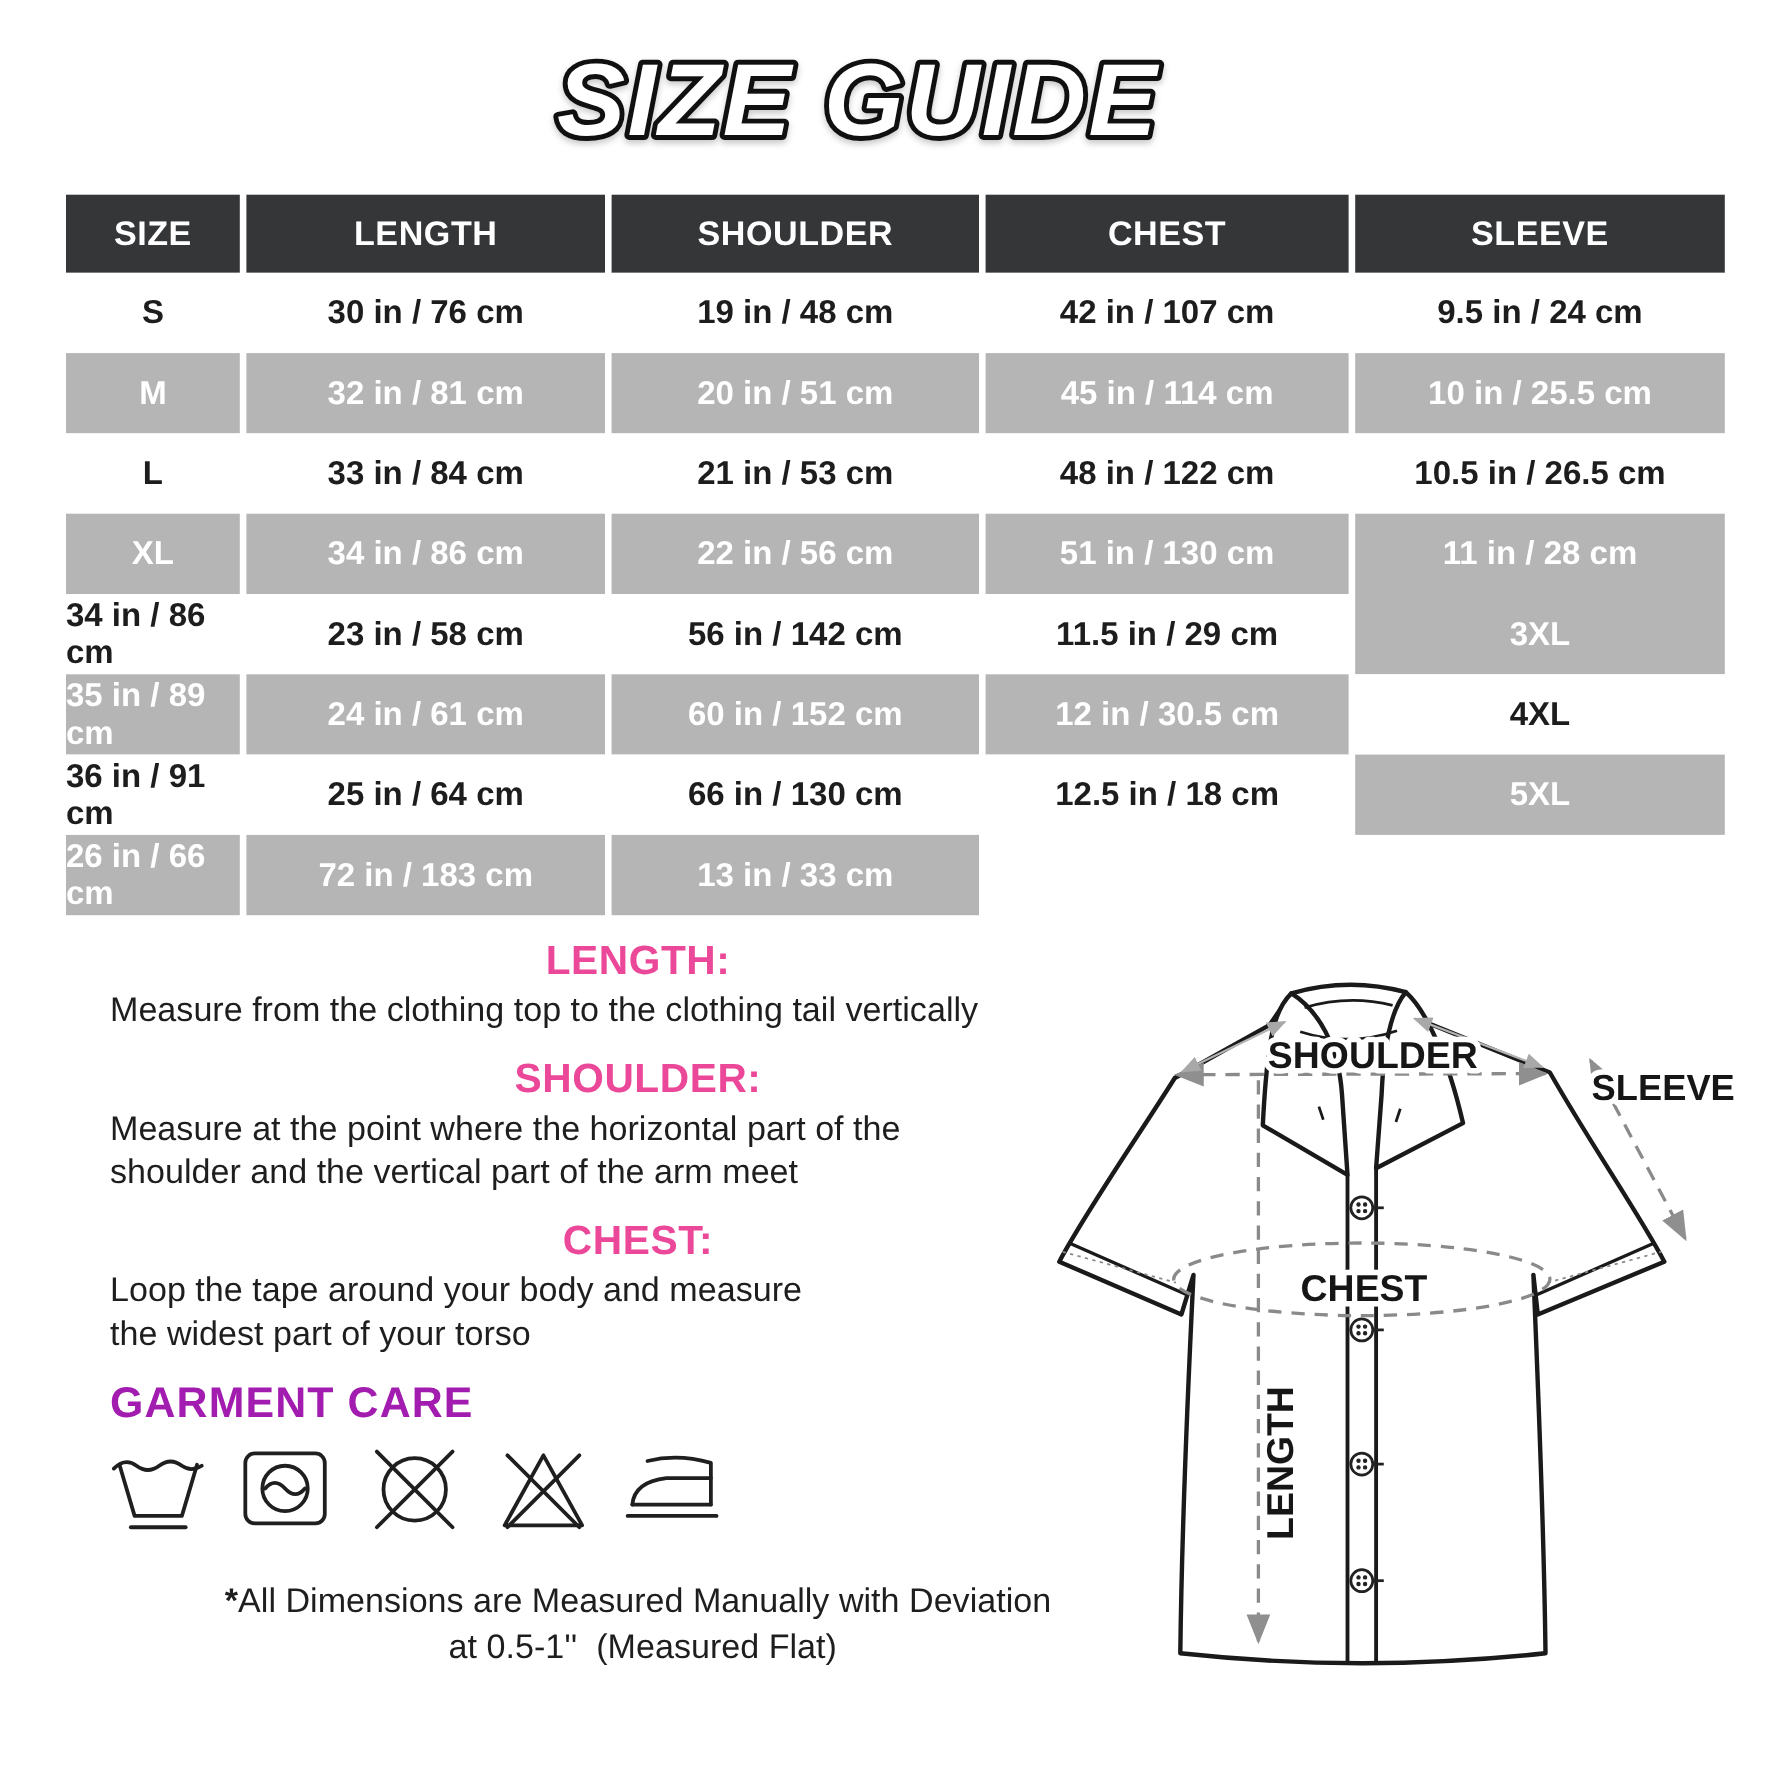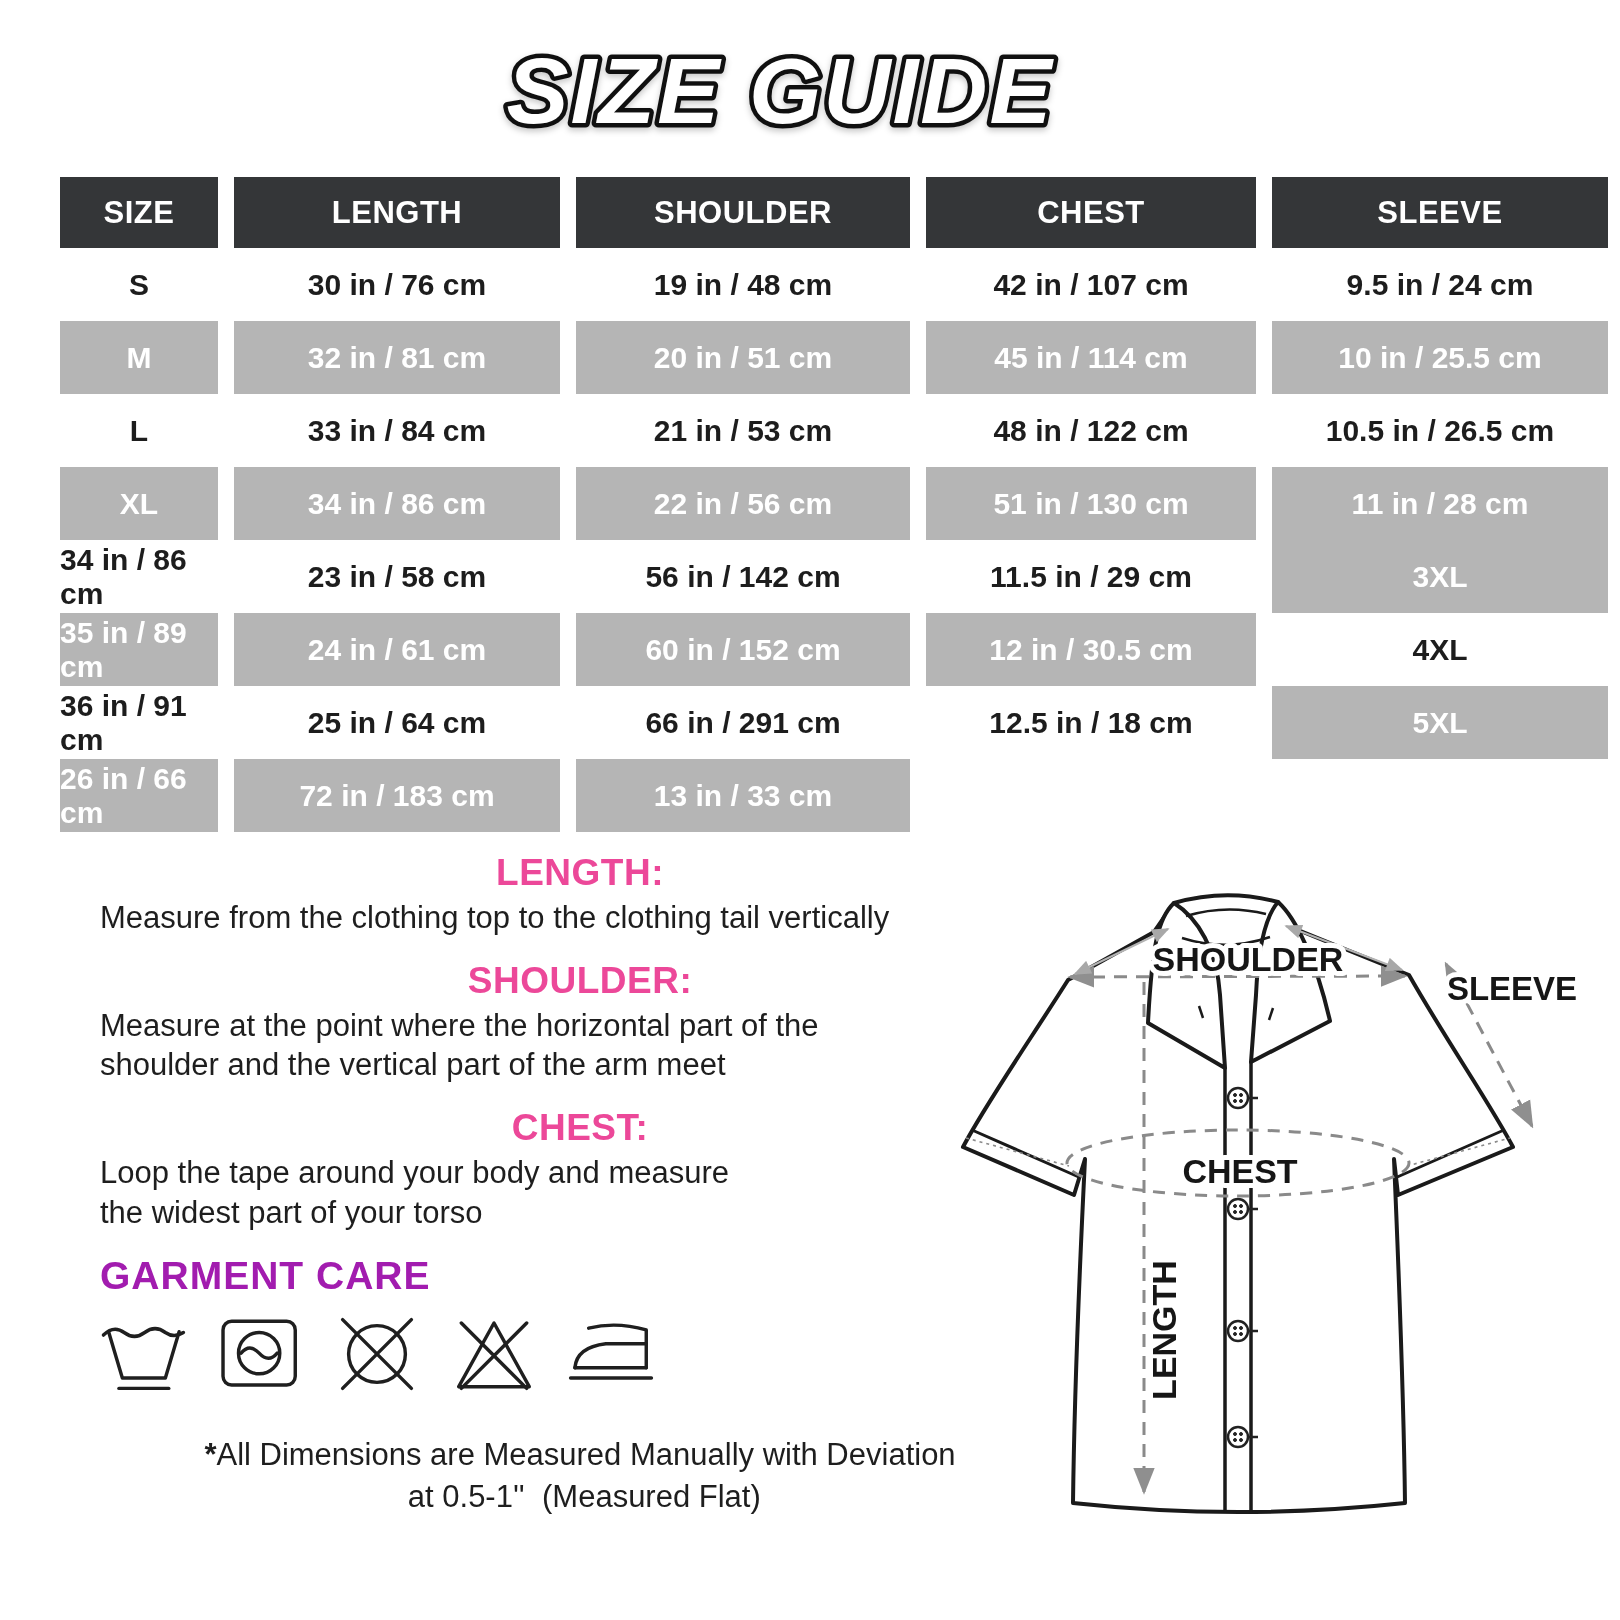--- a/index.html
+++ b/index.html
@@ -6,21 +6,21 @@
   .canvas{
     position:relative;width:1620px;height:1620px;background:#ffffff;overflow:hidden;
     font-family:"Liberation Sans", sans-serif;color:#1e1e1e;
   }
   
   .title-svg{position:absolute;left:330px;top:26px;filter:drop-shadow(0 3px 3px rgba(0,0,0,.22));}
   
   .size-table{
     position:absolute;left:60px;top:177px;width:1500px;
     display:grid;grid-template-columns:158px 326px 334px 330px 336px;
-    grid-template-rows:71px repeat(8,73px);column-gap:16px;background:#ffffff;
+    grid-template-rows:71px repeat(8,73px);column-gap:6px;background:#ffffff;
   }
   .size-table .c{display:flex;align-items:center;justify-content:center;font-weight:bold;font-size:30px;}
   .size-table .th{background:#343638;color:#ffffff;font-size:31px;letter-spacing:.5px;}
   .size-table .plain{background:#ffffff;color:#1d1d1d;}
   .size-table .zebra{background:#b5b5b5;color:#ffffff;}
   
   .defs{position:absolute;left:100px;top:852px;width:960px;}
   .def-term{font-size:37px;font-weight:bold;color:#ec4899;margin:0 0 4px;letter-spacing:.5px;text-align:center;}
   .def-desc{font-size:31px;color:#1e1e1e;margin:0 0 22px;line-height:1.28;white-space:pre-line;}
   .gc-heading{font-size:39px;font-weight:bold;color:#a21caf;margin:10px 0 16px;letter-spacing:1px;}
@@ -79,21 +79,21 @@
 
     <div class="c zebra">3XL</div>
     <div class="c zebra">35 in / 89 cm</div>
     <div class="c zebra">24 in / 61 cm</div>
     <div class="c zebra">60 in / 152 cm</div>
     <div class="c zebra">12 in / 30.5 cm</div>
 
     <div class="c plain">4XL</div>
     <div class="c plain">36 in / 91 cm</div>
     <div class="c plain">25 in / 64 cm</div>
-    <div class="c plain">66 in / 291 cm</div>
+    <div class="c plain">66 in / 130 cm</div>
     <div class="c plain">12.5 in / 18 cm</div>
 
     <div class="c zebra">5XL</div>
     <div class="c zebra">26 in / 66 cm</div>
     <div class="c zebra">72 in / 183 cm</div>
     <div class="c zebra">13 in / 33 cm</div>
   </div>
 
   <div class="defs">
     <h2 class="def-term">LENGTH:</h2>

